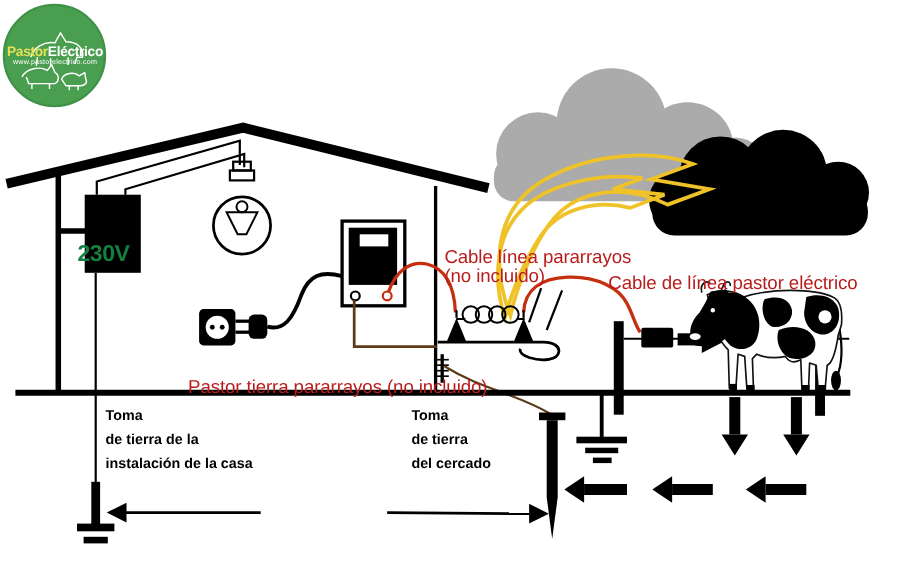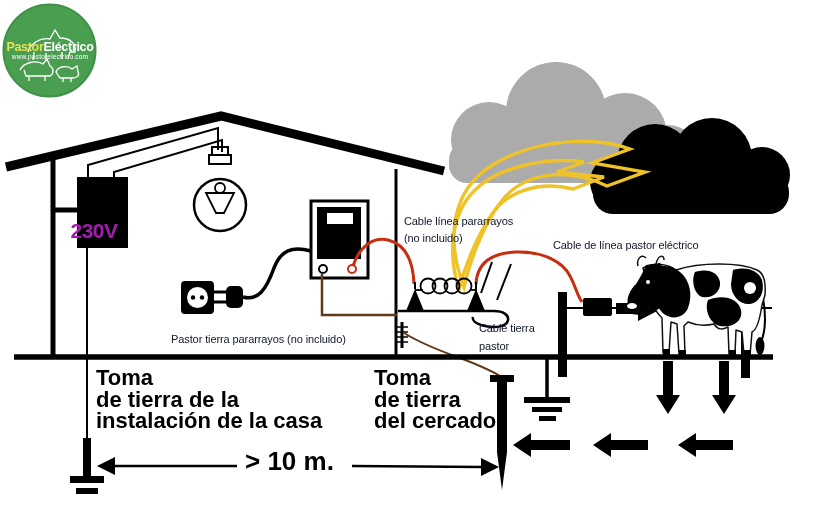--- a/index.html
+++ b/index.html
@@ -1,23 +1,23 @@
 <!DOCTYPE html>
 <html style="--cable_hot: #c62e10; --cable_ground: #5f3a19; --lightning: #efc228; --cloud_gray: #ababab; --cloud_black: #000000; --logo_green: #4a9e50; --logo_yellow: #e3e055;"><head>
 <meta charset="utf-8">
 <style>
   html,body{margin:0;padding:0;background:#fff;}
   #stage{position:relative;width:816px;height:514px;background:#fff;overflow:hidden;
          font-family:"Liberation Sans","DejaVu Sans",sans-serif;}
   #art{position:absolute;left:0;top:0;}
-  .lbl{position:absolute;color:#0f172a;font-size:11px;line-height:17px;white-space:pre-line;letter-spacing:-0.1px;}
-  .lbl-bold{position:absolute;color:#000;font-weight:bold;font-size:22px;line-height:21.5px;white-space:pre-line;}
+  .lbl{position:absolute;color:#b91c1c;font-size:17px;line-height:17px;white-space:pre-line;letter-spacing:-0.1px;margin-top:12px;}
+  .lbl-bold{position:absolute;color:#000;font-weight:bold;font-size:13px;line-height:21.5px;white-space:pre-line;}
   #lbl-distance{position:absolute;color:#000;font-weight:bold;font-size:26px;}
   #lbl-voltage{position:absolute;left:77px;top:177px;width:34px;height:66px;display:flex;
-               align-items:flex-end;justify-content:center;color:#a21caf;font-weight:bold;
+               align-items:flex-end;justify-content:center;color:#15803d;font-weight:bold;
                font-size:21px;letter-spacing:-0.5px;}
   #logo-text{position:absolute;left:3px;top:42px;width:94px;text-align:center;line-height:10px;}
   #logo-brand{font-weight:bold;font-size:12.5px;letter-spacing:-0.3px;text-align:center;}
   #logo-brand .y{color:var(--logo_yellow,#e3e055);}
   #logo-brand .w{color:#fff;}
   #logo-url{color:#fff;font-size:6.5px;letter-spacing:0.2px;}
   
   .hot{stroke:var(--cable_hot,#c62e10);fill:none;}
   .gndw{stroke:var(--cable_ground,#5f3a19);fill:none;}
   .boltl{stroke:var(--lightning,#efc228);fill:none;stroke-width:3.4;stroke-linejoin:miter;}
@@ -226,25 +226,22 @@
 
   <div id="lbl-voltage">230V</div>
 
   <div class="lbl" style="left:404px;top:213px;">Cable línea pararrayos
 (no incluido)</div>
 
   <div class="lbl" style="left:553px;top:237px;text-align:center;">Cable de línea pastor eléctrico</div>
 
   <div class="lbl" style="left:171px;top:331px;">Pastor tierra pararrayos (no incluido)</div>
 
-  <div class="lbl" style="left:479px;top:320px;line-height:17.5px;">Cable tierra
-pastor</div>
 
   <div class="lbl-bold" style="left:96px;top:367px;">Toma
 de tierra de la
 instalación de la casa</div>
 
   <div class="lbl-bold" style="left:374px;top:367px;">Toma
 de tierra
 del cercado</div>
 
-  <div id="lbl-distance" style="left:245px;top:446px;">&gt; 10 m.</div>
 </div>
 
 </body></html>

